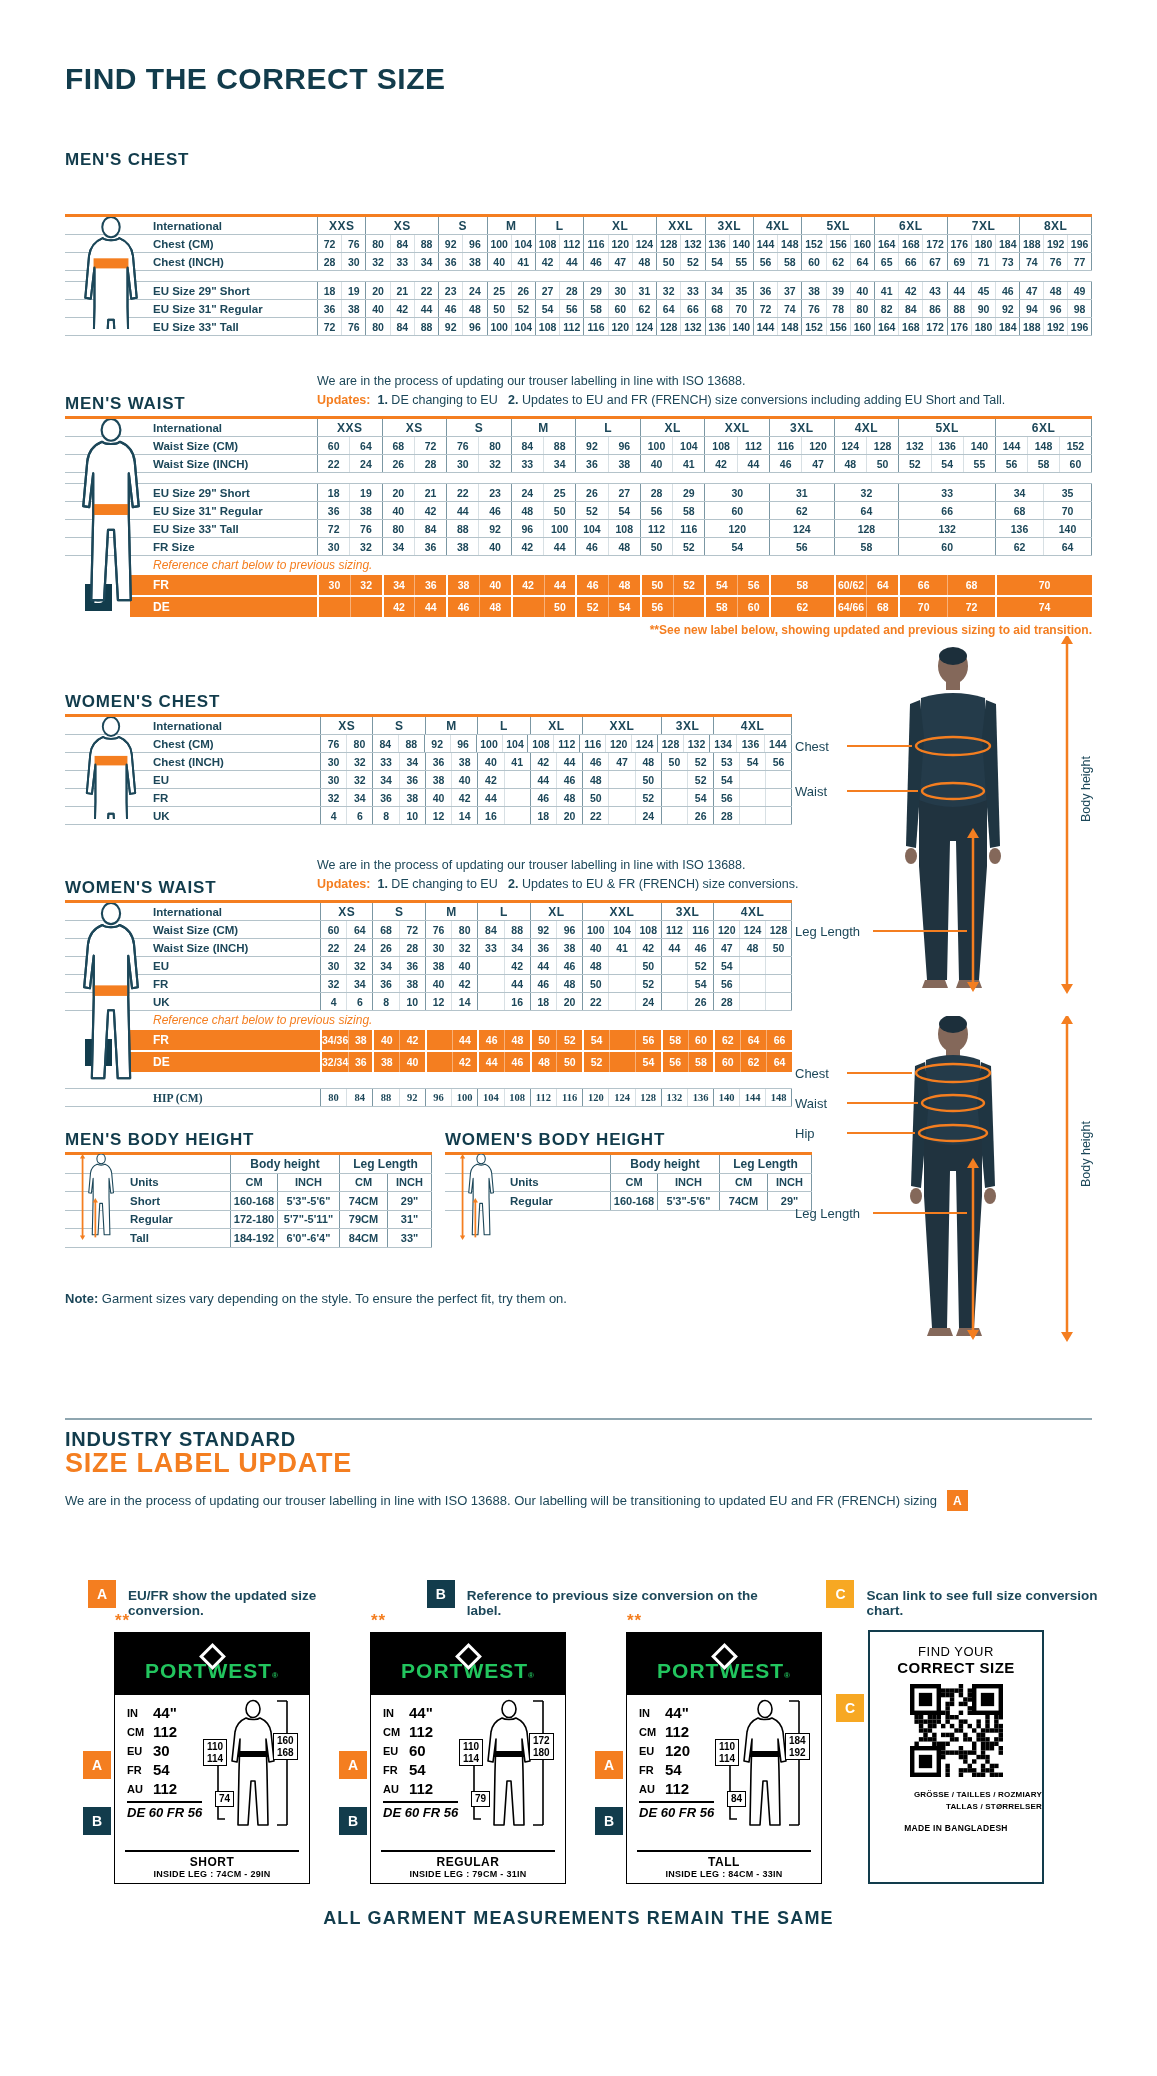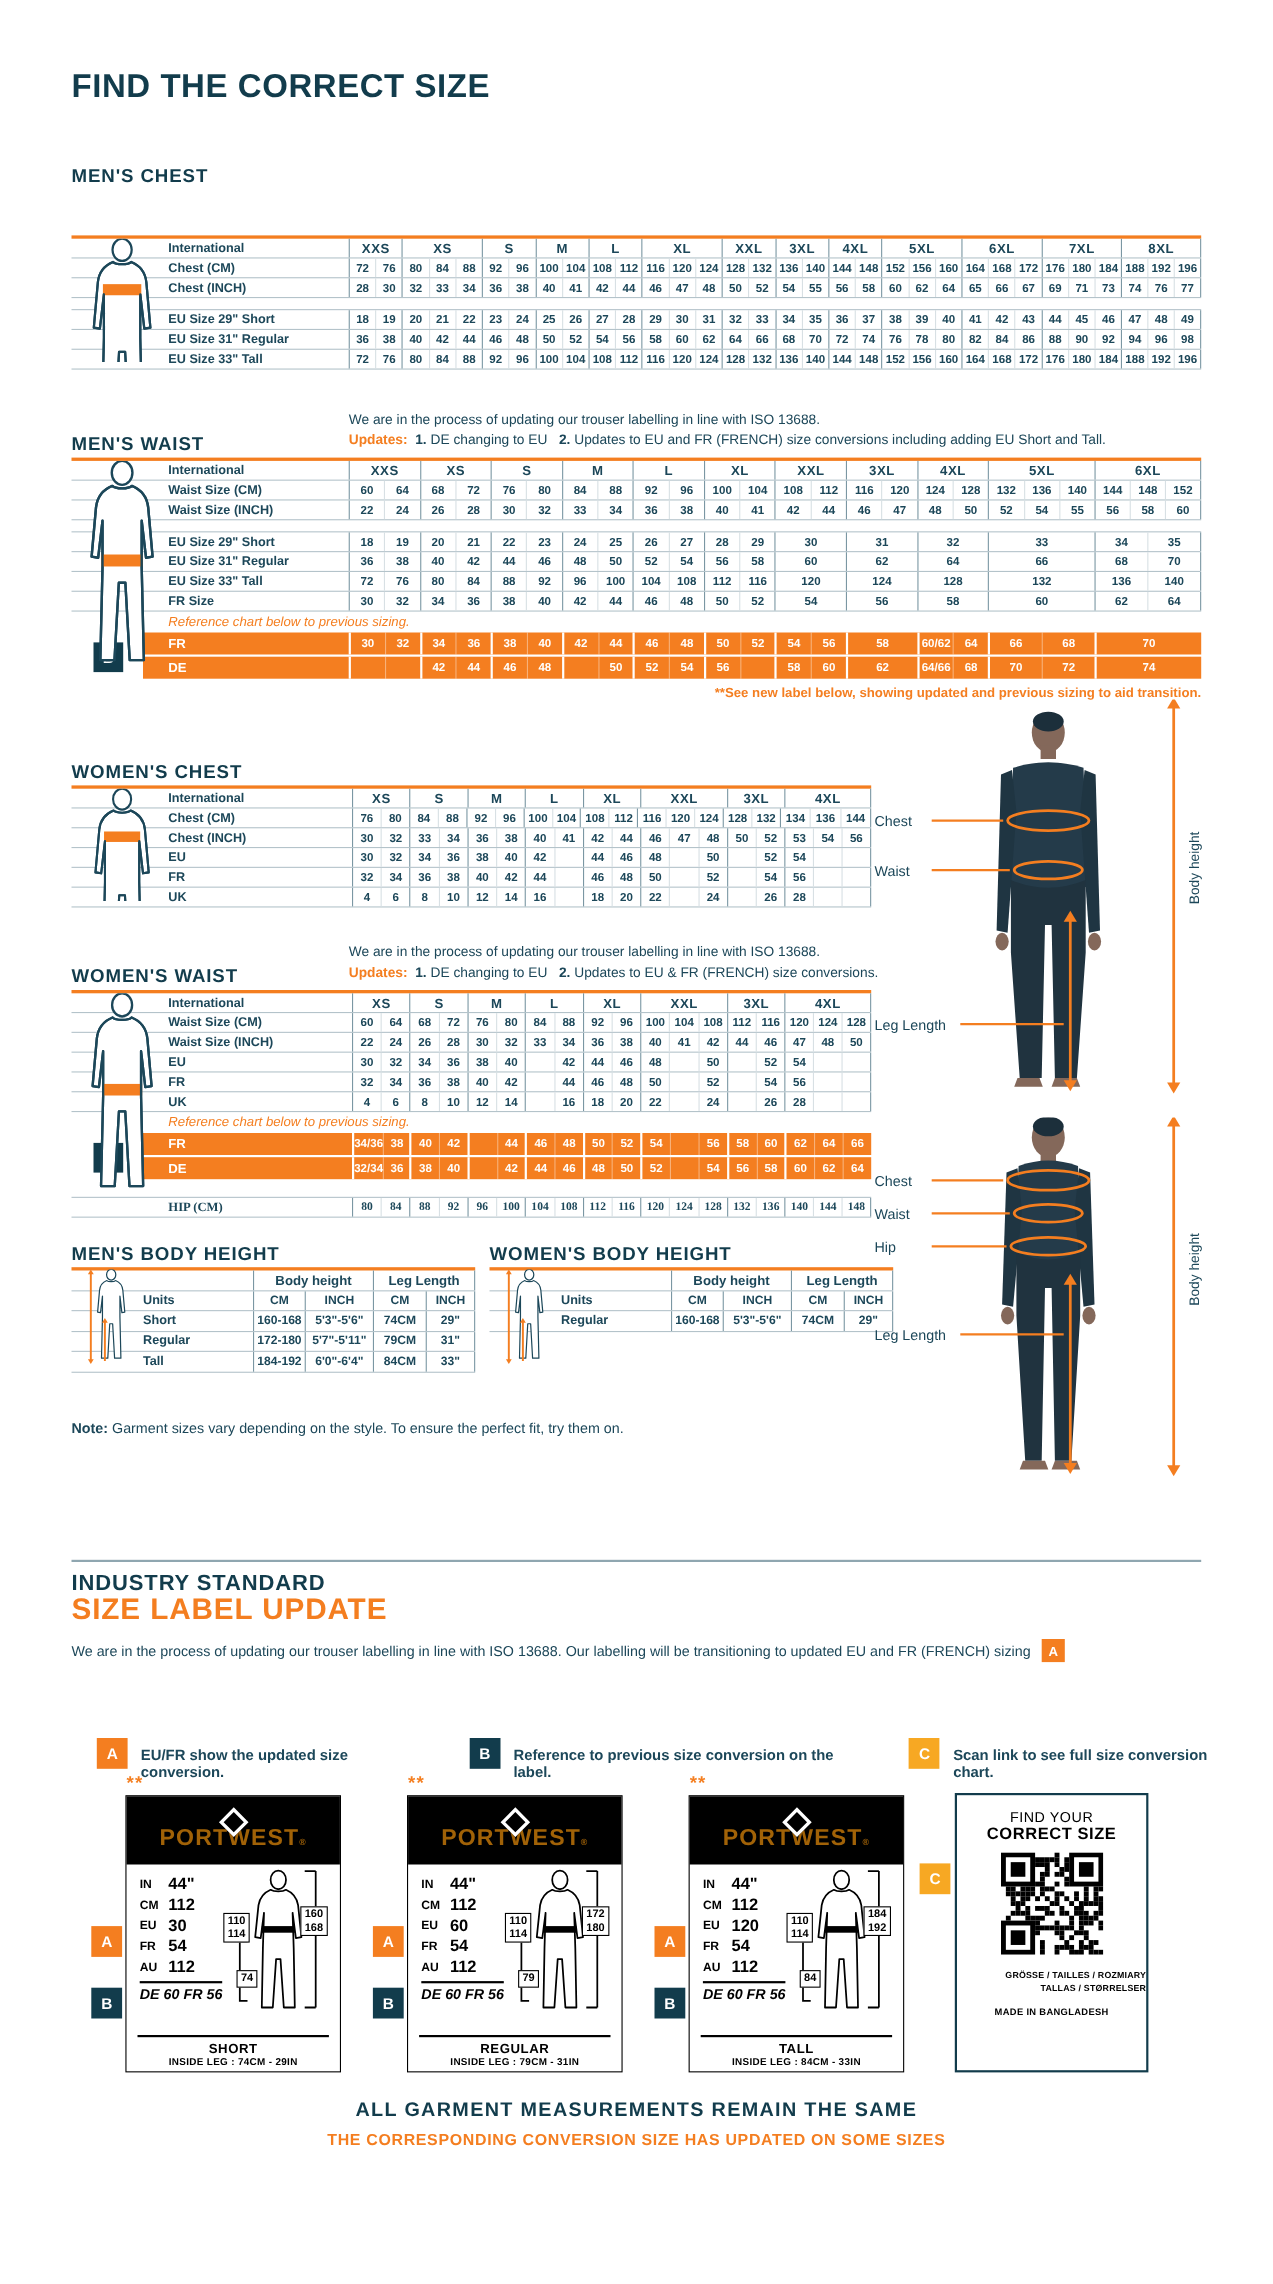--- a/index.html
+++ b/index.html
@@ -67,21 +67,21 @@
   .legend-item{display:flex;align-items:center;gap:12px;margin-right:22px;}
   .legend-text{font-size:13.5px;font-weight:600;color:#1c4759;margin-top:18px;}
 
   
   .cards-zone{position:absolute;left:65px;top:1612px;width:1027px;height:300px;}
   .label-card{position:absolute;top:20px;width:196px;height:252px;background:#fff;border:1px solid #000;box-sizing:border-box;color:#000;}
   .stars{position:absolute;top:-22px;left:0;color:#f47e20;font-weight:800;font-size:17px;letter-spacing:1px;}
   .cardbadge{position:absolute;left:-32px;}
   .card-head{position:relative;height:62px;background:#000;display:flex;flex-direction:column;align-items:center;justify-content:center;}
   .pw-diamond{width:13px;height:13px;border:3.5px solid #fff;transform:rotate(45deg);margin-bottom:-7px;margin-top:2px;background:#000;z-index:1;}
-  .pw-text{color:#a16207;font-weight:800;font-size:21px;letter-spacing:1px;}
+  .pw-text{color:#22c55e;font-weight:800;font-size:21px;letter-spacing:1px;}
   .pw-text .reg{font-size:8px;vertical-align:baseline;}
   .card-body{position:relative;height:142px;}
   .meas{position:absolute;left:12px;top:8px;}
   .mrow{display:flex;height:19px;align-items:center;}
   .mk{width:26px;font-size:11px;font-weight:bold;}
   .mv{font-size:15px;font-weight:800;}
   .prev{border-top:2px solid #000;margin-top:3px;padding-top:2px;font-style:italic;font-weight:bold;font-size:13px;white-space:nowrap;}
   .card-fig{position:absolute;left:96px;top:4px;}
   .cbox{position:absolute;border:1.5px solid #000;font-size:10px;font-weight:bold;line-height:1.15;padding:1px 3px;text-align:center;background:#fff;}
   .card-foot{position:absolute;left:10px;right:10px;bottom:4px;border-top:2px solid #000;text-align:center;padding-top:3px;}
@@ -1955,15 +1955,14 @@
           </svg></div>
       <div class="qr-langs">
         <div>GRÖSSE / TAILLES / ROZMIARY</div>
         <div>TALLAS / STØRRELSER</div>
       </div>
       <div class="qr-made">MADE IN BANGLADESH</div>
     </div>
   </div>
 
   <div class="abs footer1" style="left:0;top:1908px;">ALL GARMENT MEASUREMENTS REMAIN THE SAME</div>
-  <div class="abs footer2" style="left:0;top:1938px;">THE CORRESPONDING CONVERSION SIZE HAS UPDATED ON SOME SIZES</div>
 
 </div>
 
 </body></html>

